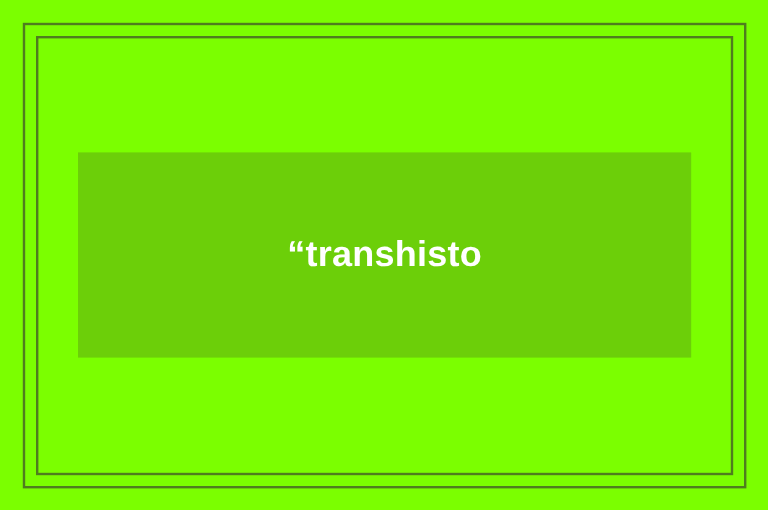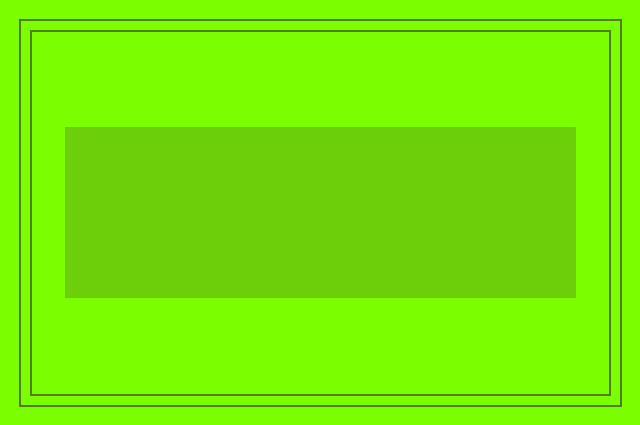--- a/index.html
+++ b/index.html
@@ -78,16 +78,17 @@
 </head>
 <body>
 
 <div class="canvas">
 
   <div class="frame-outer"></div>
   <div class="frame-inner"></div>
 
   <div class="content-panel">
     <div class="title-block">
+      <span class="title-line">“transhisto</span>
     </div>
   </div>
 
 </div>
 
 </body></html>

